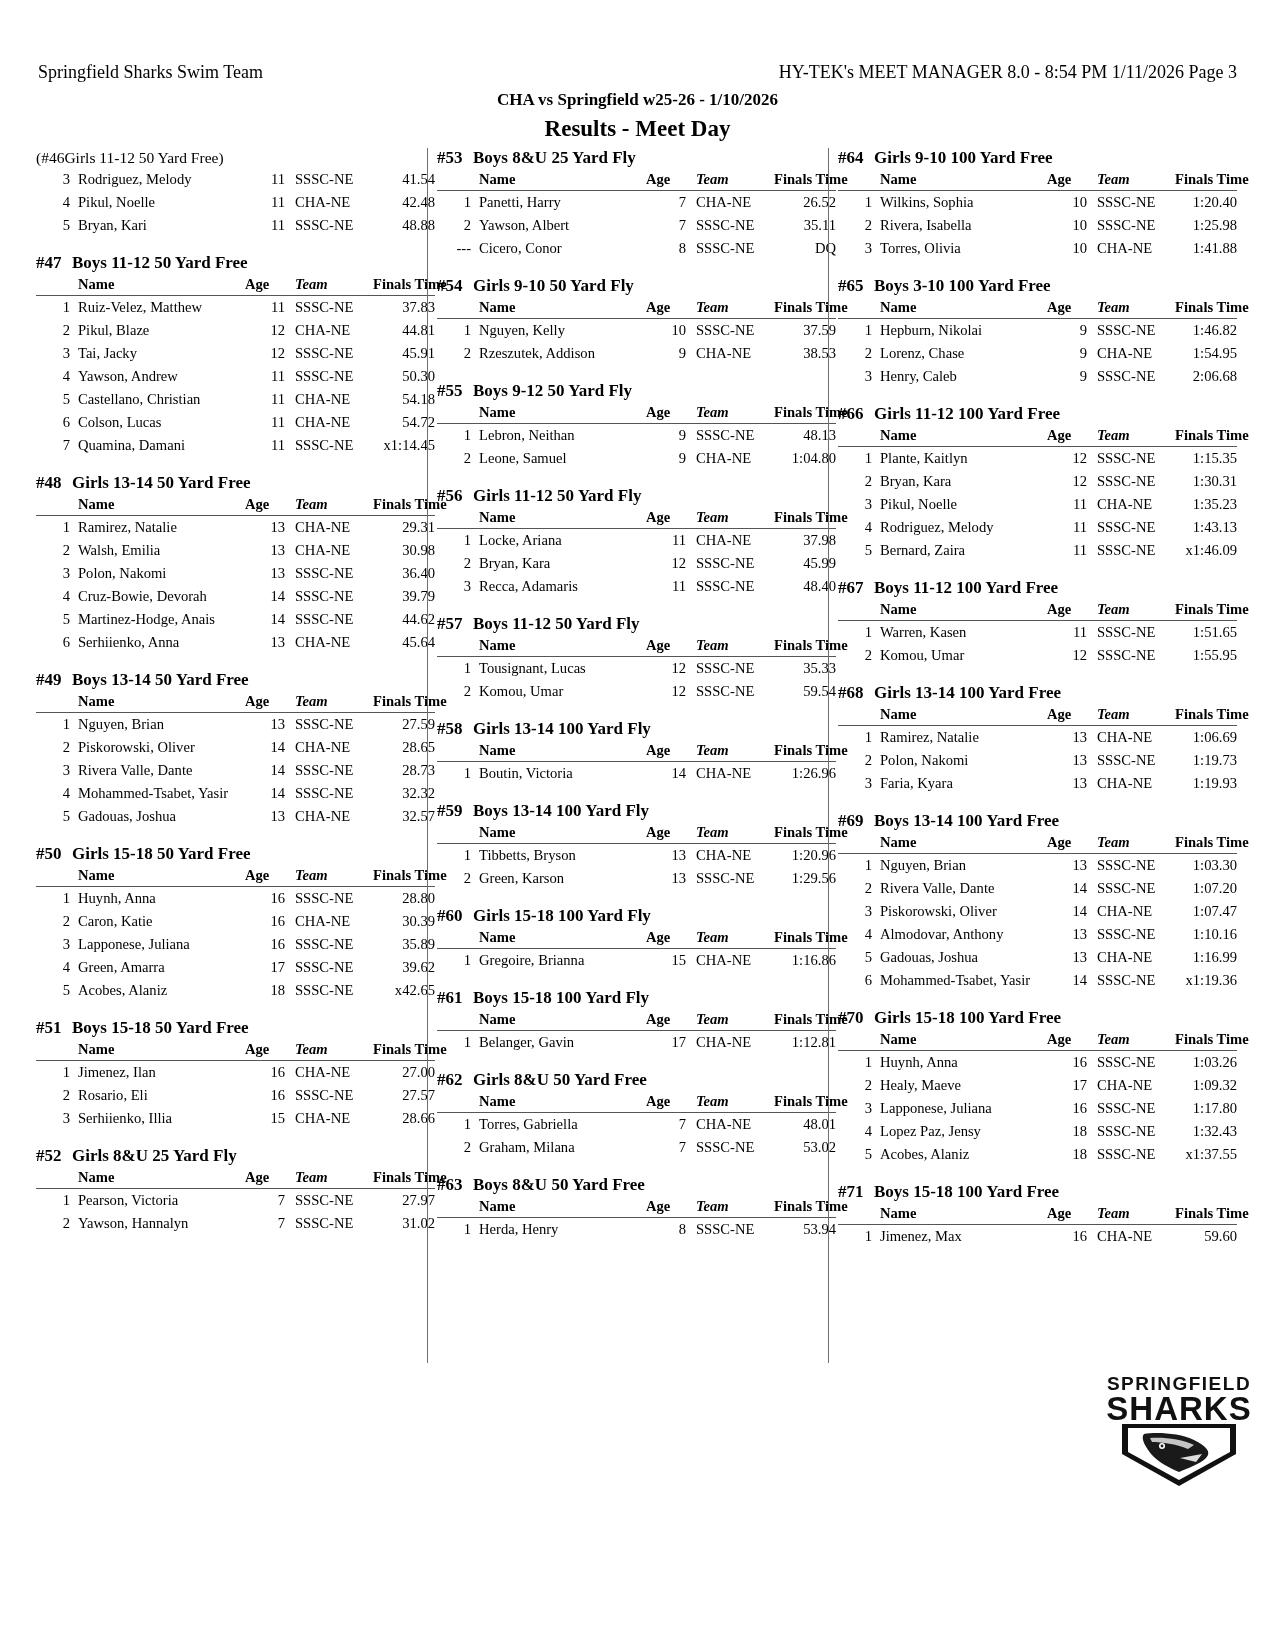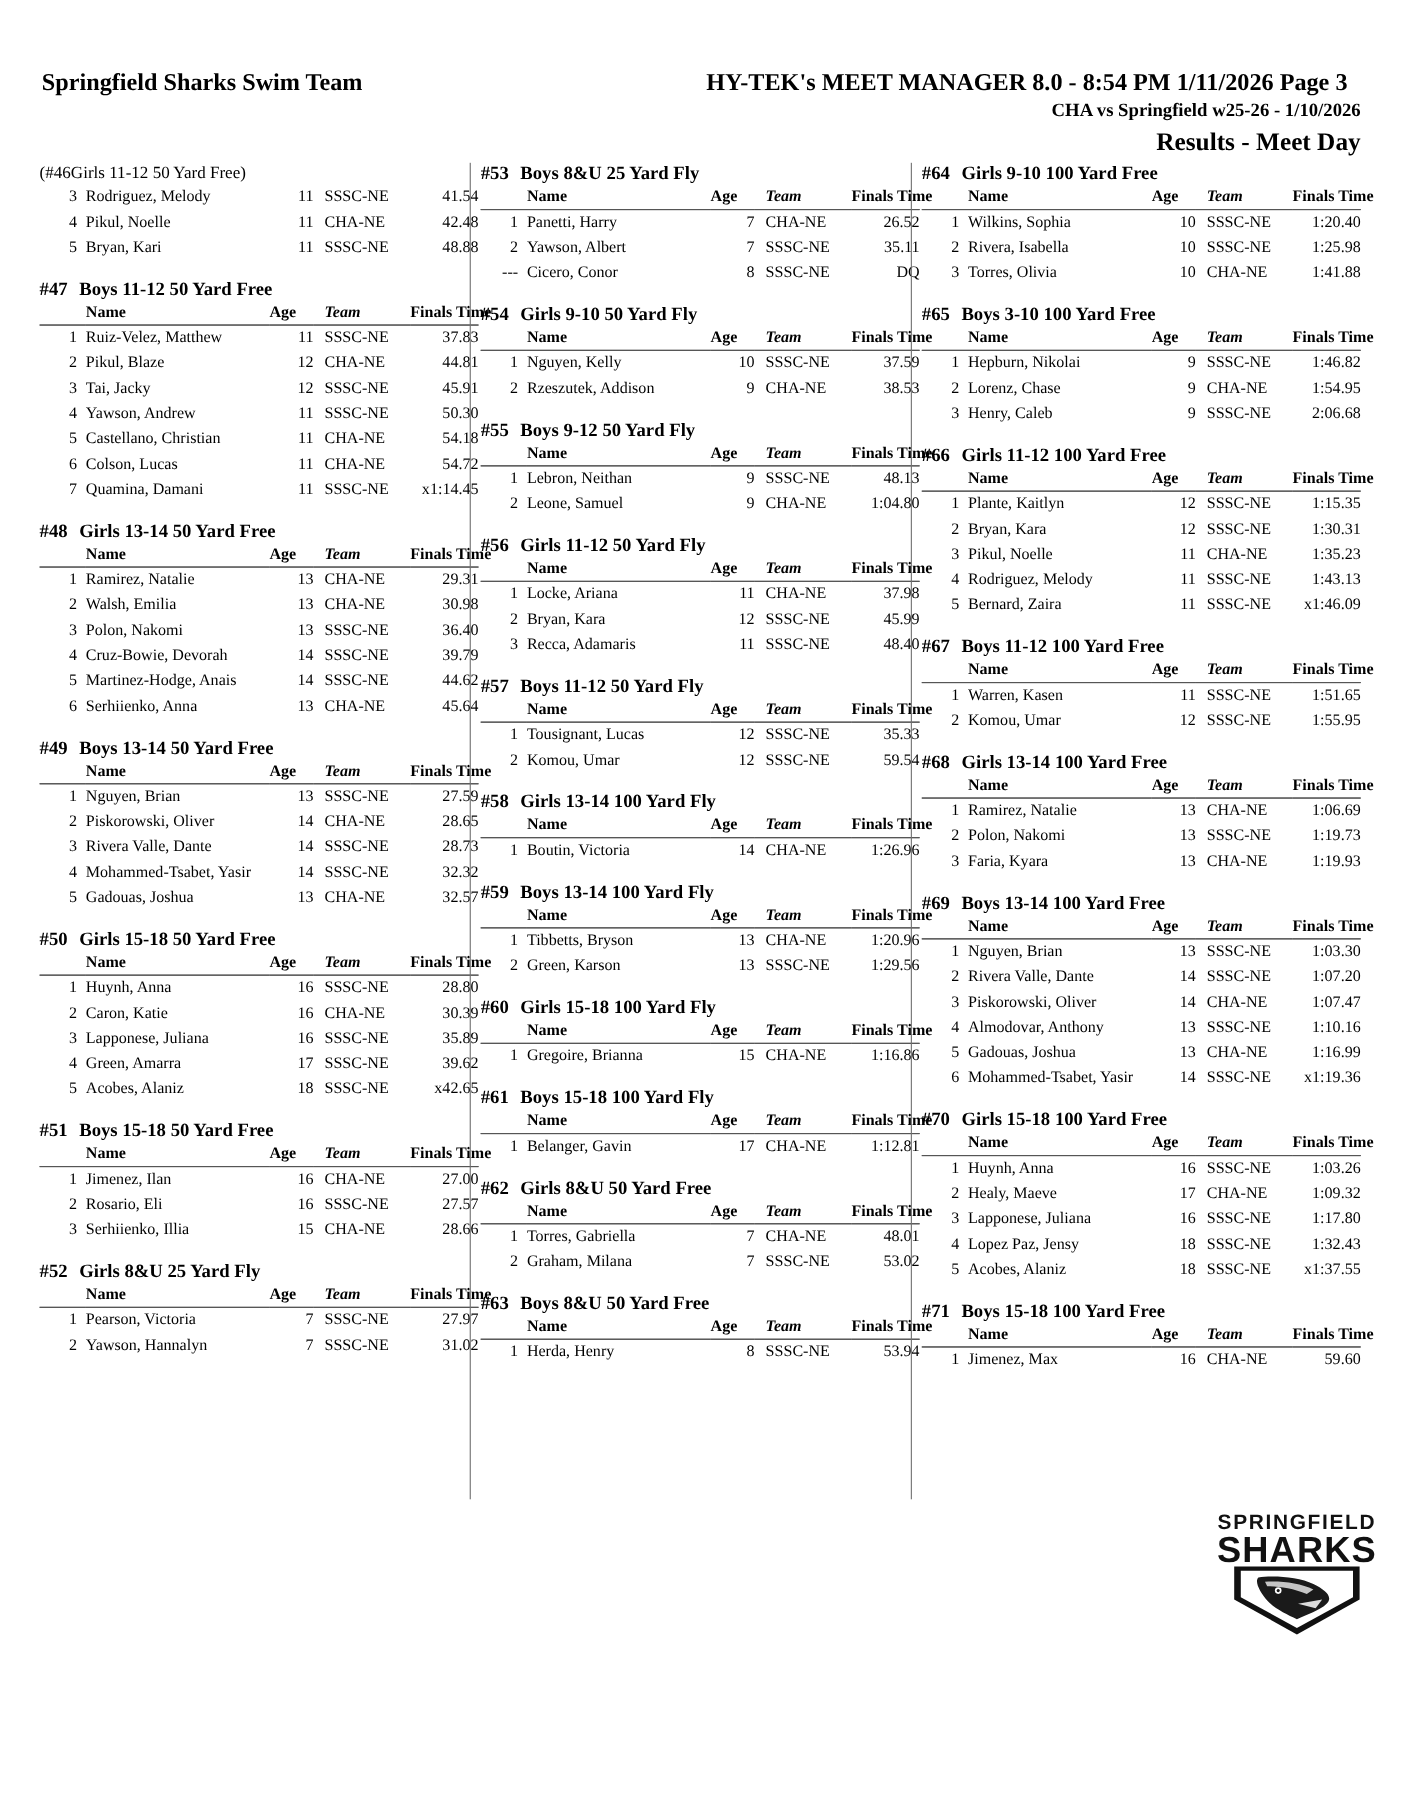--- a/index.html
+++ b/index.html
@@ -27,37 +27,36 @@
   .hdr {
     position: absolute;
     left: 38px;
     right: 38px;
     top: 62px;
     height: 80px;
   }
   .hdr-row1 {
     position: relative;
     height: 22px;
-    font-size: 22px;
-    font-weight: bold;
+    font-size: 18px;
   }
   .hdr-left {
     position: absolute;
     left: 0;
     top: 0;
     white-space: nowrap;
   }
   .hdr-right {
     position: absolute;
-    right: 12px;
+    right: 0;
     top: 0;
     white-space: nowrap;
   }
   .hdr-line2, .hdr-line3 {
-    text-align: right;
+    text-align: center;
     font-weight: bold;
     white-space: nowrap;
   }
   .hdr-line2 {
     font-size: 17px;
     margin-top: 6px;
   }
   .hdr-line3 {
     font-size: 23px;
     margin-top: 6px;

